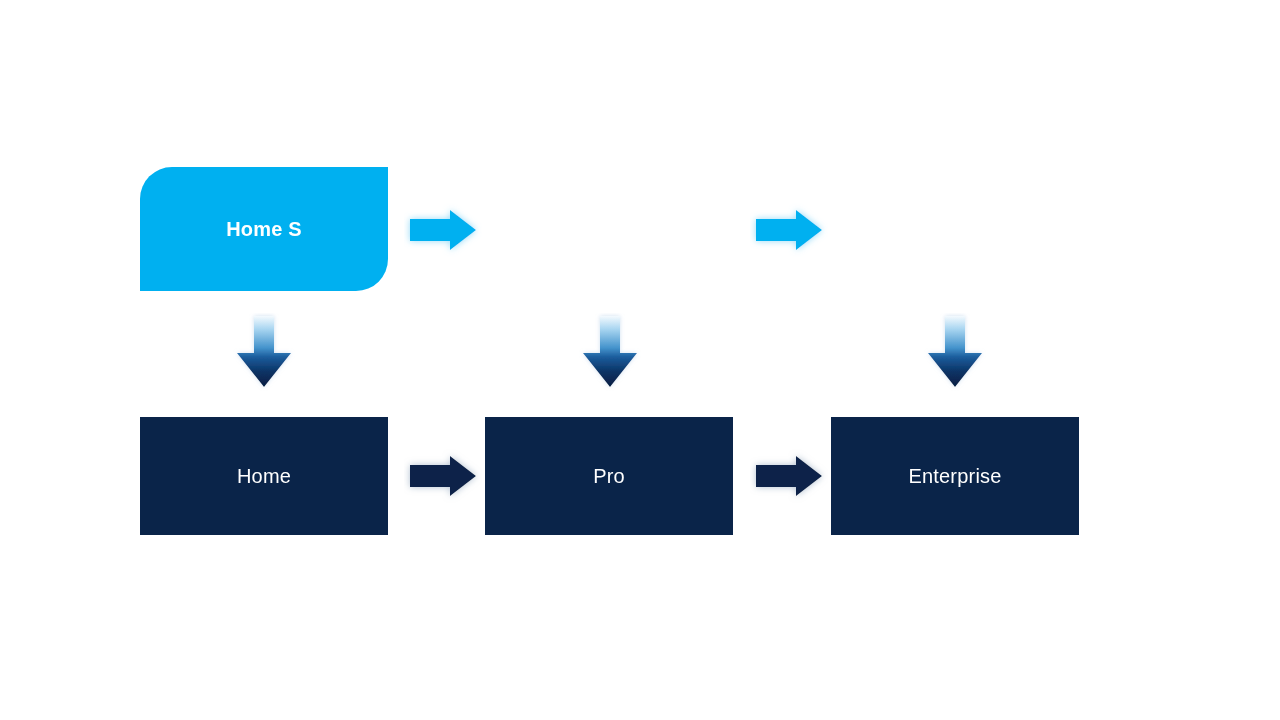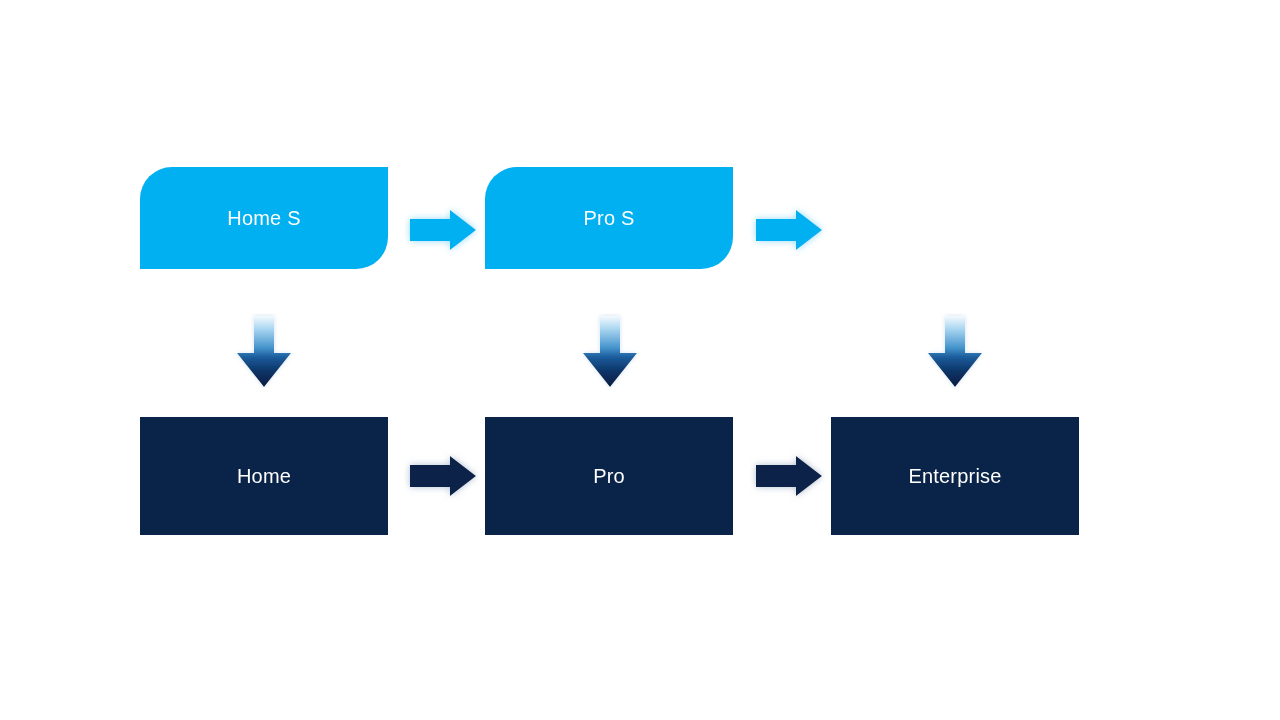--- a/index.html
+++ b/index.html
@@ -21,23 +21,24 @@
     width: 248px;
     display: flex;
     align-items: center;
     justify-content: center;
     color: var(--label-text, #ffffff);
     font-size: 20px;
     letter-spacing: 0.2px;
   }
   .node.top {
     top: 167px;
-    height: 102px;
+    height: 124px;
     background: var(--top-box, #00b0f0);
     border-radius: 32px 0 32px 0;
+    font-weight: bold;
   }
   .node.bottom {
     top: 417px;
     height: 118px;
     background: var(--bottom-box, #0a2449);
   }
   .col1 { left: 140px; }
   .col2 { left: 485px; }
   .col3 { left: 831px; }
   .arrow { position: absolute; display: block; }
@@ -74,23 +75,20 @@
       </filter>
       <filter id="glowDown" x="-40%" y="-40%" width="180%" height="180%">
         <feDropShadow dx="0" dy="0" stdDeviation="2" flood-opacity="0.55" flood-color="#aac8e4"></feDropShadow>
       </filter>
     </defs>
   </svg>
 
   <div class="node top col1">
     <span>Home S</span>
   </div>
-  <div class="node top col2">
-    <span>Pro S</span>
-  </div>
 
   <div class="node bottom col1">
     <span>Home</span>
   </div>
   <div class="node bottom col3">
     <span>Enterprise</span>
   </div>
   <div class="node bottom col2">
     <span>Pro</span>
   </div>

